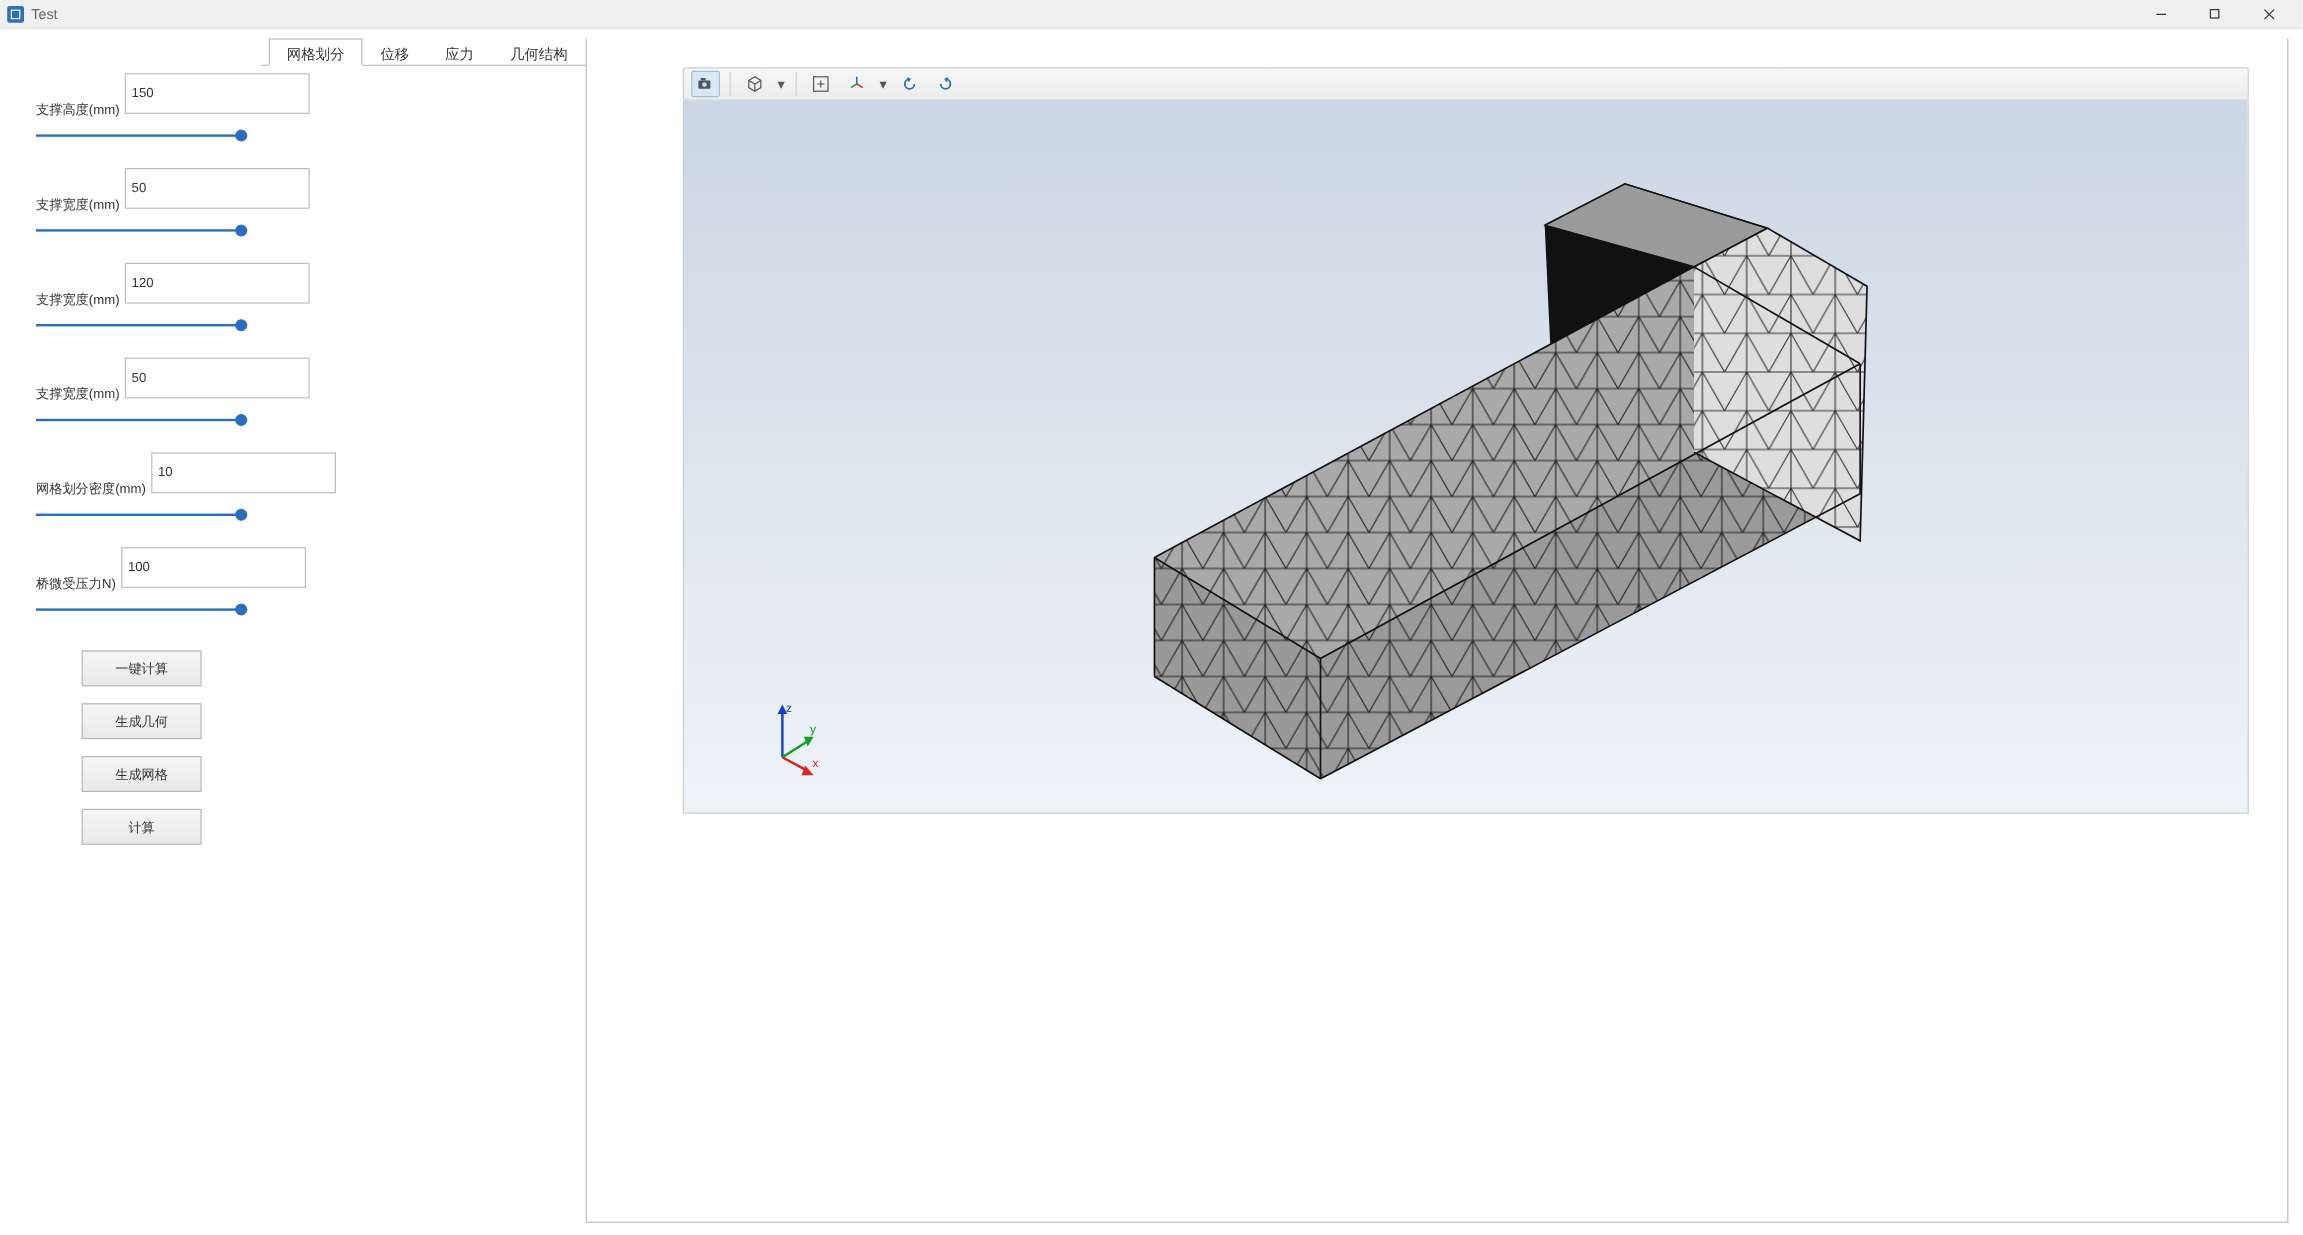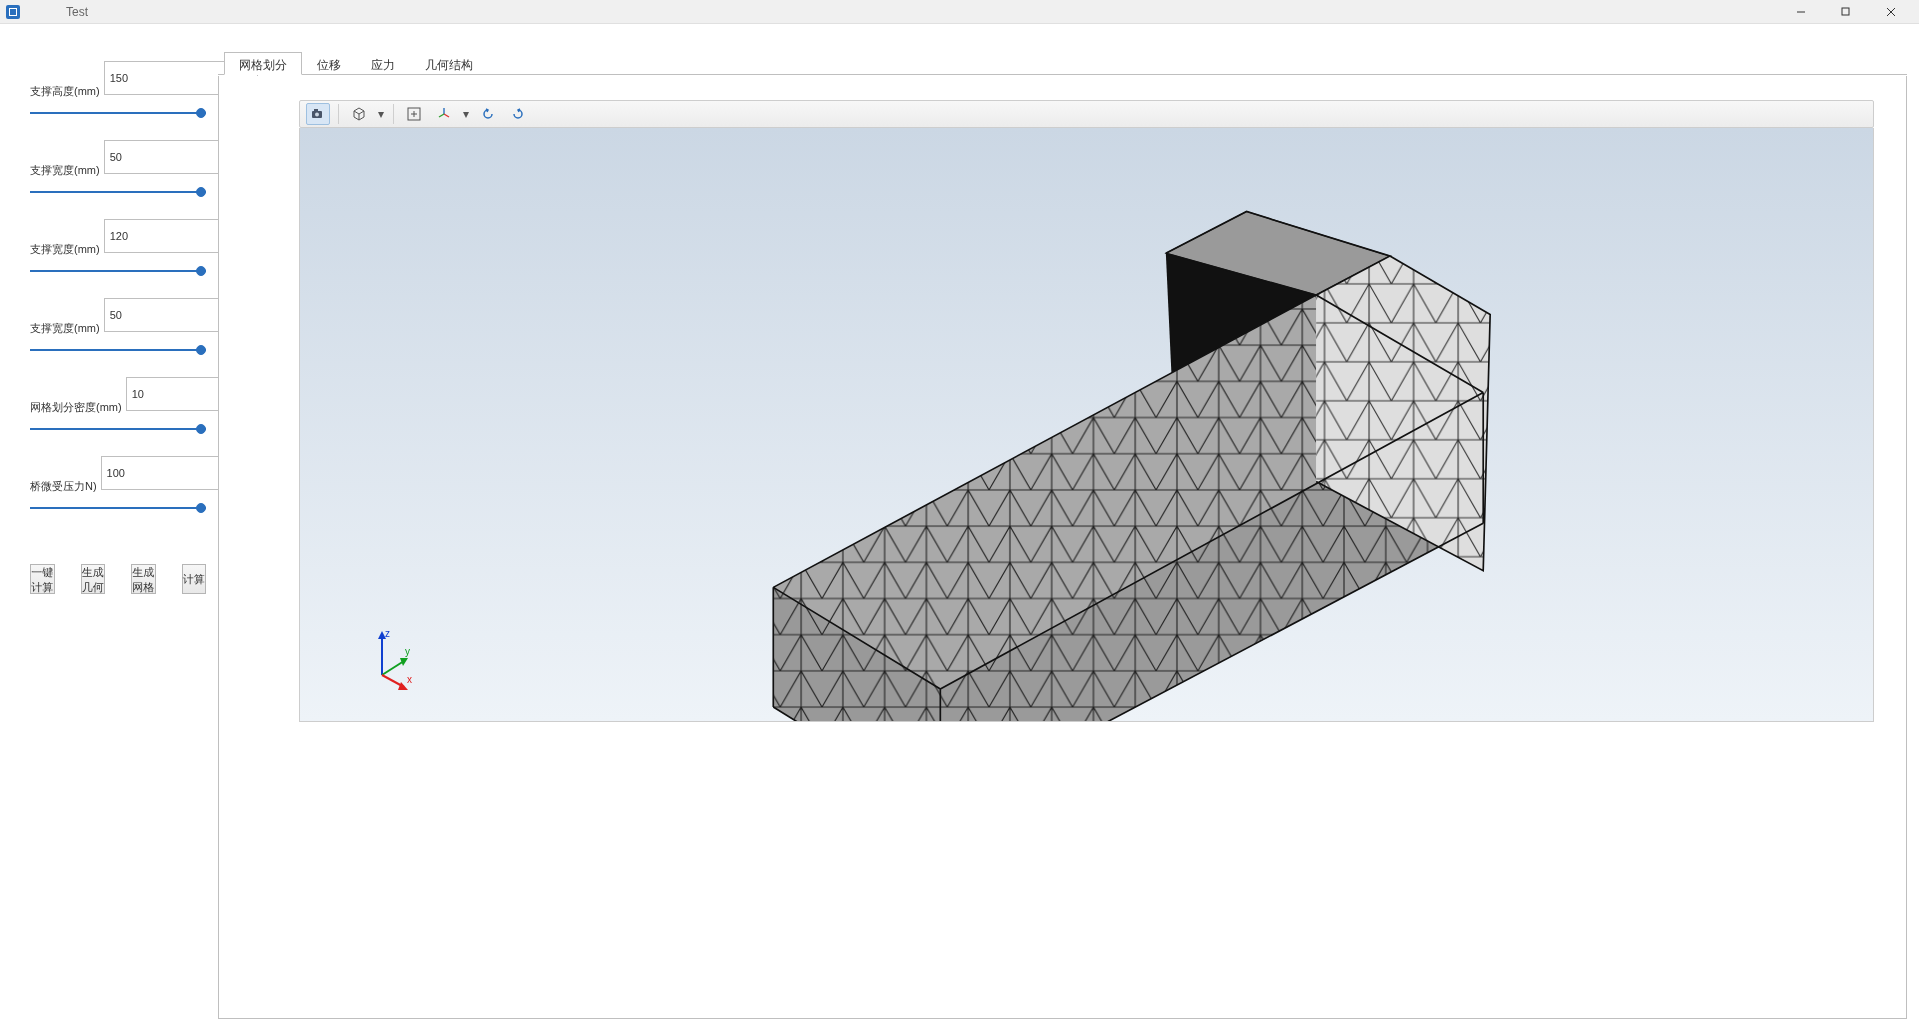--- a/index.html
+++ b/index.html
@@ -12,21 +12,20 @@
     height: 1029px;
   }
   
   .titlebar {
     height: 24px;
     background: #f0f0f0;
     border-bottom: 1px solid #e0e0e0;
     display: flex;
     align-items: center;
     padding: 0 6px;
-    gap: 40px;
   }
   .titlebar .app-icon {
     width: 14px; height: 14px;
     background: #2a6fbd;
     margin-right: 6px;
     border-radius: 2px;
     position: relative;
   }
   .titlebar .app-icon::before{
     content:""; position:absolute; inset:3px; border:1px solid #fff;
@@ -67,33 +66,33 @@
   }
   .slider input[type=range]{
     -webkit-appearance: none; width: 100%; height: 2px; background: linear-gradient(#2a6fbd,#2a6fbd);
     outline: none;
   }
   .slider input[type=range]::-webkit-slider-thumb{
     -webkit-appearance:none; width:10px; height:10px; border-radius:50%;
     background:#2a6fbd; border:1px solid #2a6fbd;
   }
   .action-buttons {
-    margin-top: 52px;
-    display: flex; align-items: center; gap: 26px;
+    margin-top: 30px;
+    display: flex; flex-direction: column; align-items: center; gap: 14px;
   }
   .action-btn {
     width: 100px; height: 30px;
     background: linear-gradient(#f6f6f6,#e8e8e8);
     border: 1px solid #b5b5b5;
     font-size: 11px; color: #333; cursor: pointer;
   }
 
   
   .right-area {
-    flex: 1; display: flex; flex-direction: column; margin-top: 20px;
+    flex: 1; display: flex; 
   }
   .tabs {
     display: flex; height: 24px; border-bottom: 1px solid #bfbfbf;
     padding-left: 6px; position: relative; top: -1px;
   }
   .tab {
     padding: 4px 14px 3px 14px; font-size: 12px; color: #333;
     border: 1px solid transparent; border-bottom: none;
     position: relative; top: 1px; cursor: pointer;
   }

